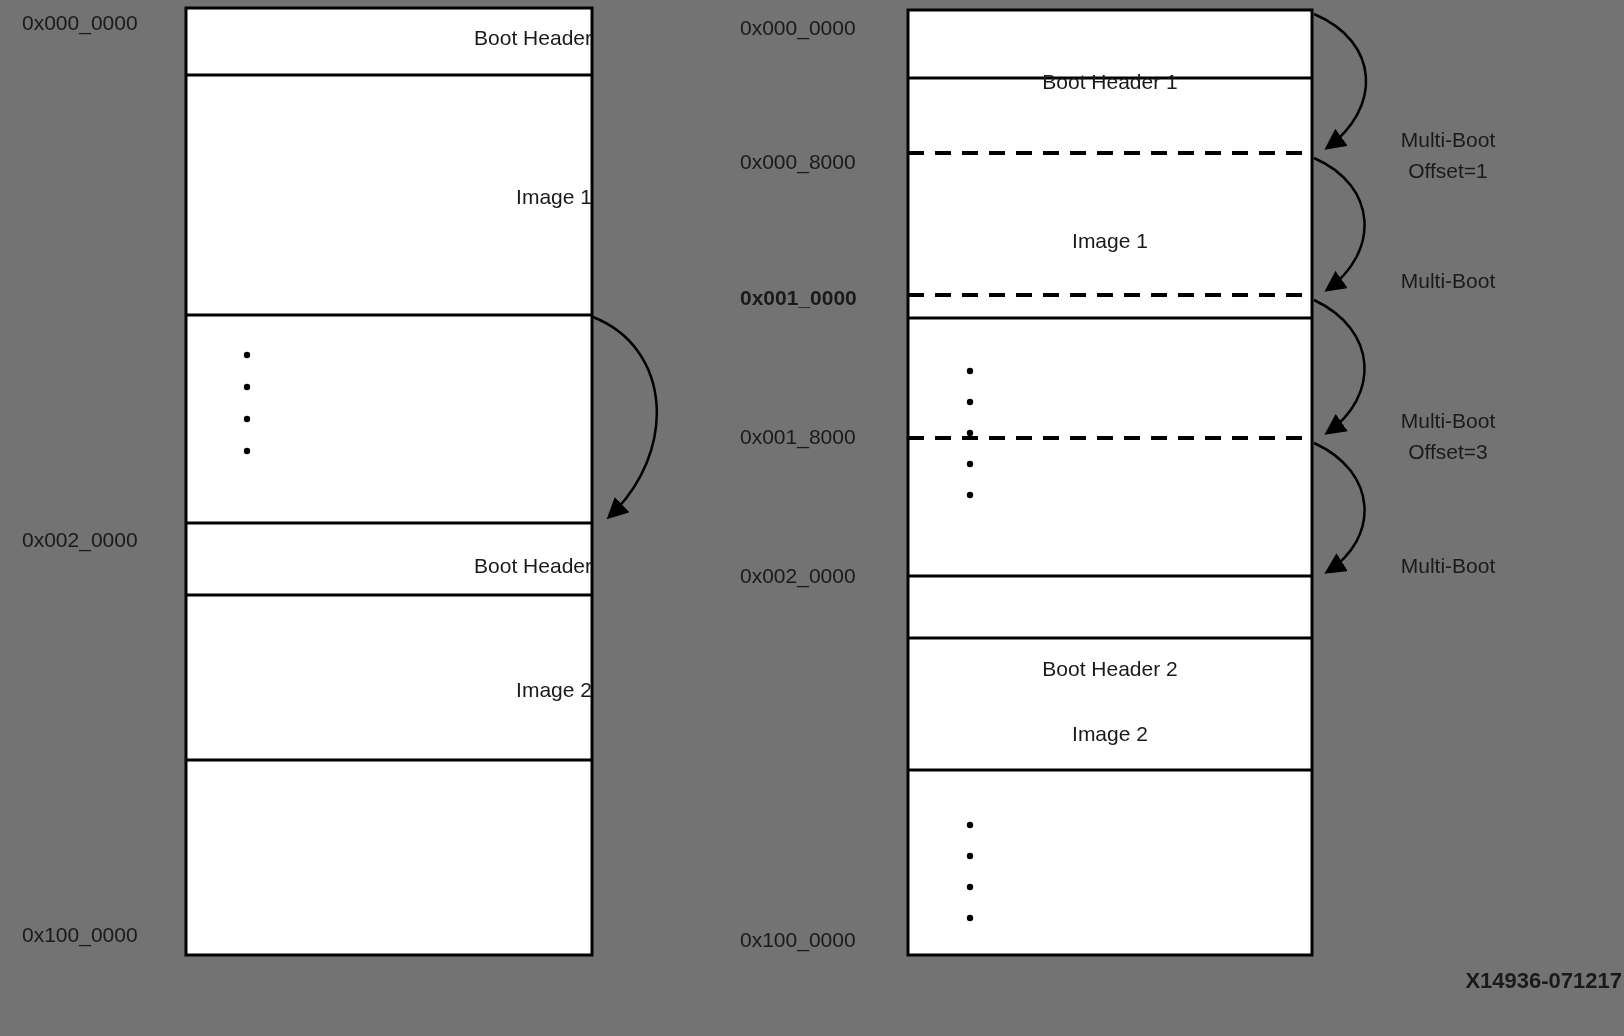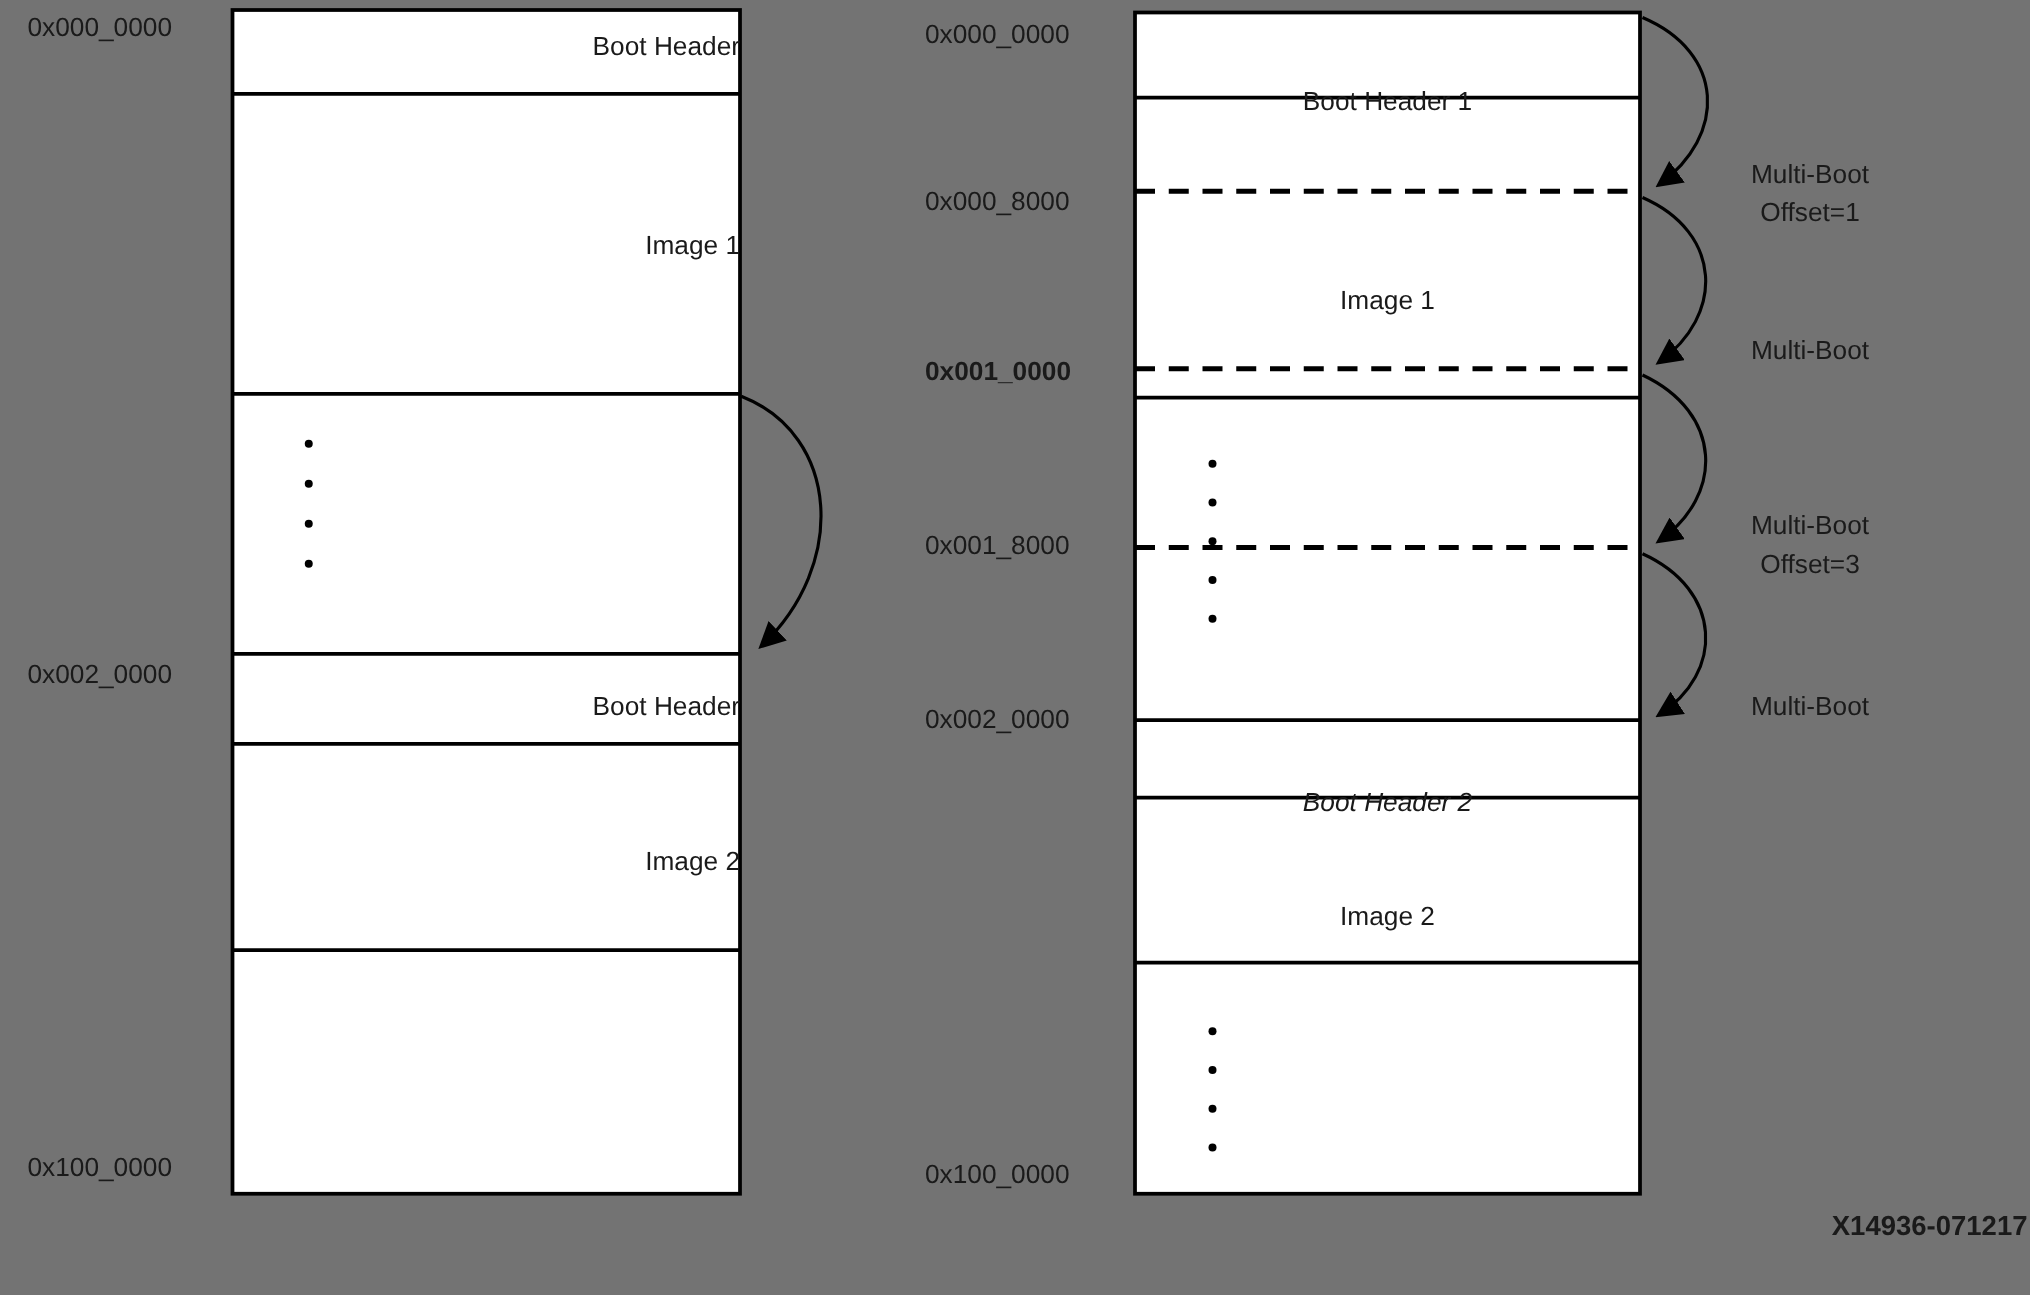--- a/index.html
+++ b/index.html
@@ -136,21 +136,21 @@
 
   <div class="lbl addr" style="left:740px; top:15px;">0x000_0000</div>
   <div class="lbl addr" style="left:740px; top:149px;">0x000_8000</div>
   <div class="lbl addr" style="left:740px; top:285px;font-weight:bold;">0x001_0000</div>
   <div class="lbl addr" style="left:740px; top:424px;">0x001_8000</div>
   <div class="lbl addr" style="left:740px; top:563px;">0x002_0000</div>
   <div class="lbl addr" style="left:740px; top:927px;">0x100_0000</div>
 
   <div class="lbl section-lbl-right" style="top:29px;">Boot Header 1</div>
   <div class="lbl section-lbl-right" style="top:188px;">Image 1</div>
-  <div class="lbl section-lbl-right" style="top:590px;font-style:italic;">Boot Header 2</div>
+  <div class="lbl section-lbl-right" style="top:616px;">Boot Header 2</div>
   <div class="lbl section-lbl-right" style="top:681px;">Image 2</div>
 
   <div class="offset-lbl" style="top:124px;">
     <div>Multi-Boot</div>
     <div>Offset=1</div>
   </div>
   <div class="offset-lbl" style="top:265px;">
     <div>Multi-Boot</div>
   </div>
   <div class="offset-lbl" style="top:405px;">

